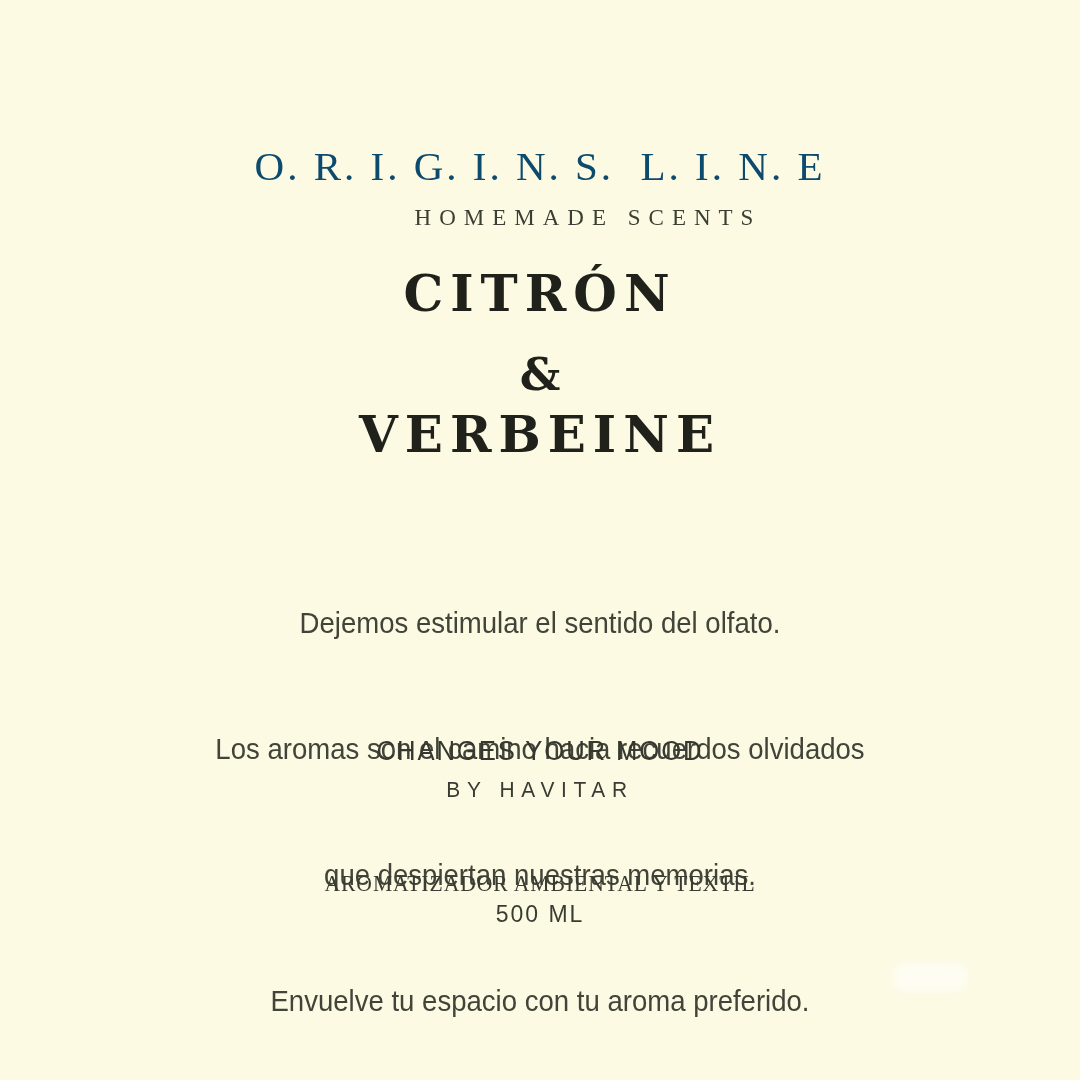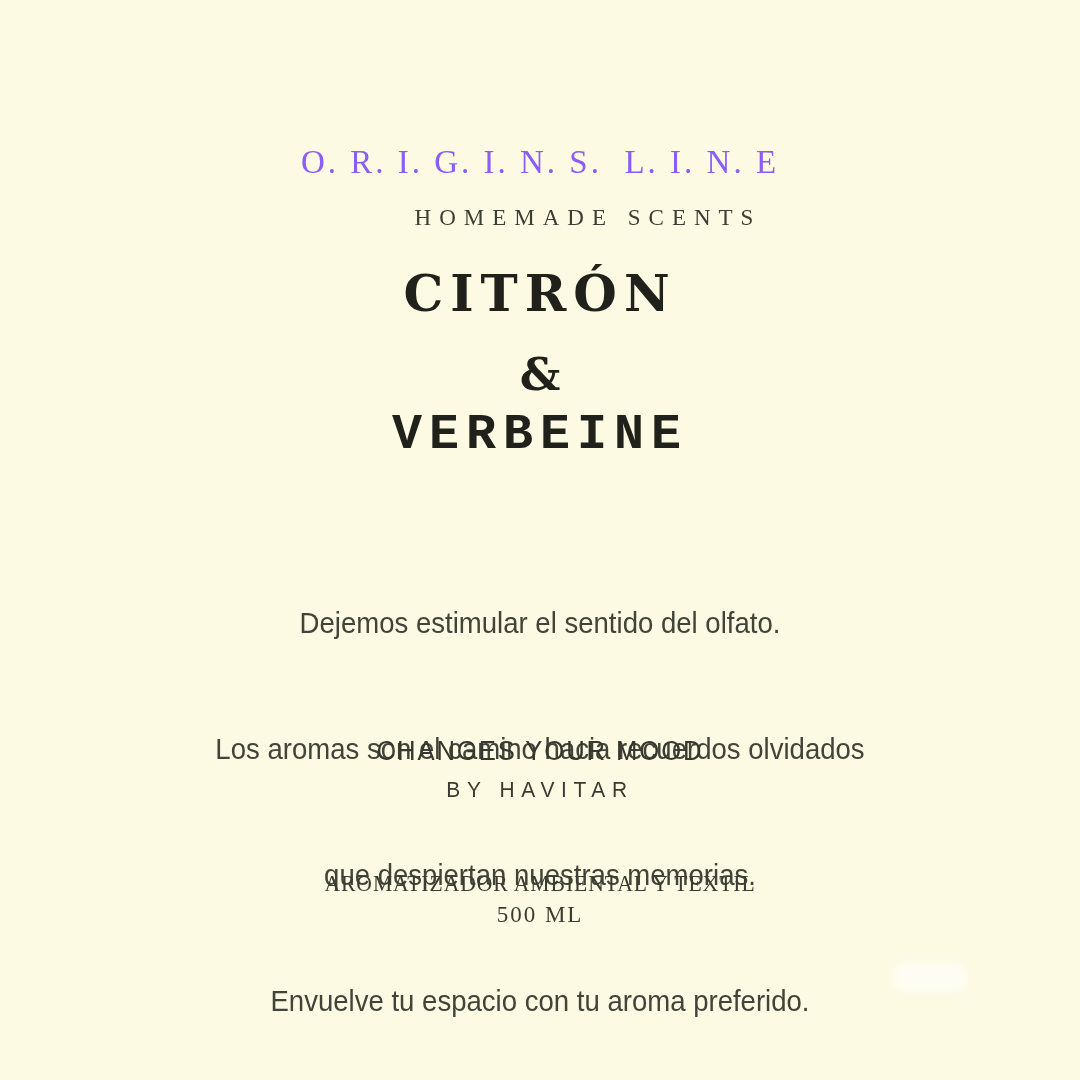--- a/index.html
+++ b/index.html
@@ -19,23 +19,23 @@
     position: absolute;
     left: 0;
     width: 1080px;
     text-align: center;
     white-space: pre;
     line-height: 1;
   }
   .brand-line {
     top: 146px;
     font-family: "Liberation Serif", serif;
-    font-size: 33px;
+    font-size: 41px;
     letter-spacing: 3px;
-    color: #8b5cf6;
+    color: #0c4a6e;
   }
   .collection-subtitle {
     top: 206px;
     font-family: "Liberation Serif", serif;
     font-size: 23px;
     letter-spacing: 8px;
     color: #3c3e35;
     padding-left: 48px;
   }
   .product-name {
@@ -50,21 +50,20 @@
   }
   .name-separator {
     top: 352px;
     font-size: 45px;
     letter-spacing: 0;
   }
   .name-line2 {
     top: 410px;
     font-size: 50px;
     letter-spacing: 7px;
-    font-family: Liberation Mono, monospace;
   }
   .description {
     top: 518px;
     font-family: "Liberation Sans", sans-serif;
     font-size: 29px;
     line-height: 42px;
     color: #42443a;
     transform: scaleX(0.95);
     transform-origin: 540px 0;
   }
@@ -90,21 +89,21 @@
     top: 872px;
     font-family: "Liberation Serif", serif;
     font-size: 23px;
     letter-spacing: 1px;
     color: #3a3c33;
     transform: scaleX(0.94);
     transform-origin: 540px 0;
   }
   .volume {
     top: 903px;
-    font-family: Liberation Serif, serif;
+    font-family: Liberation Sans, sans-serif;
     font-size: 23px;
     letter-spacing: 2px;
     color: #3a3c33;
   }
   .smudge {
     position: absolute;
     left: 893px;
     top: 963px;
     width: 74px;
     height: 28px;

